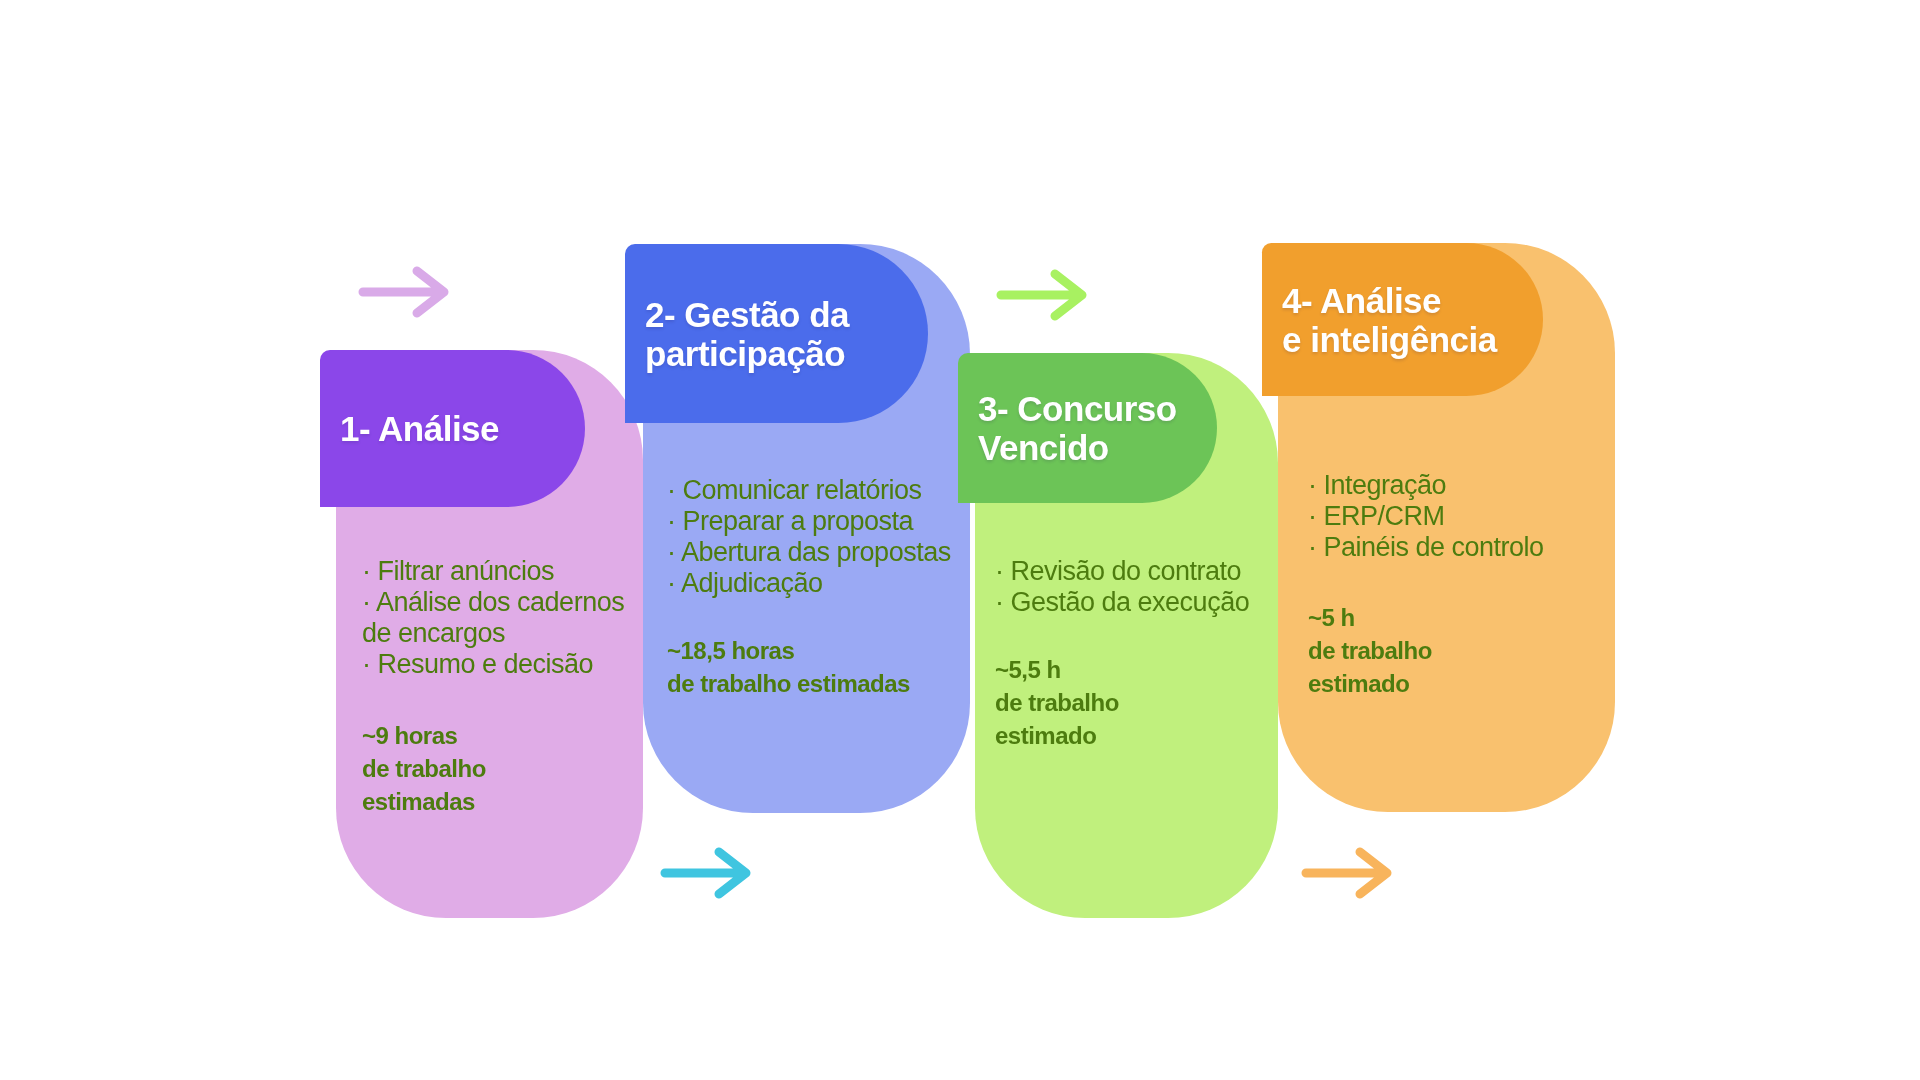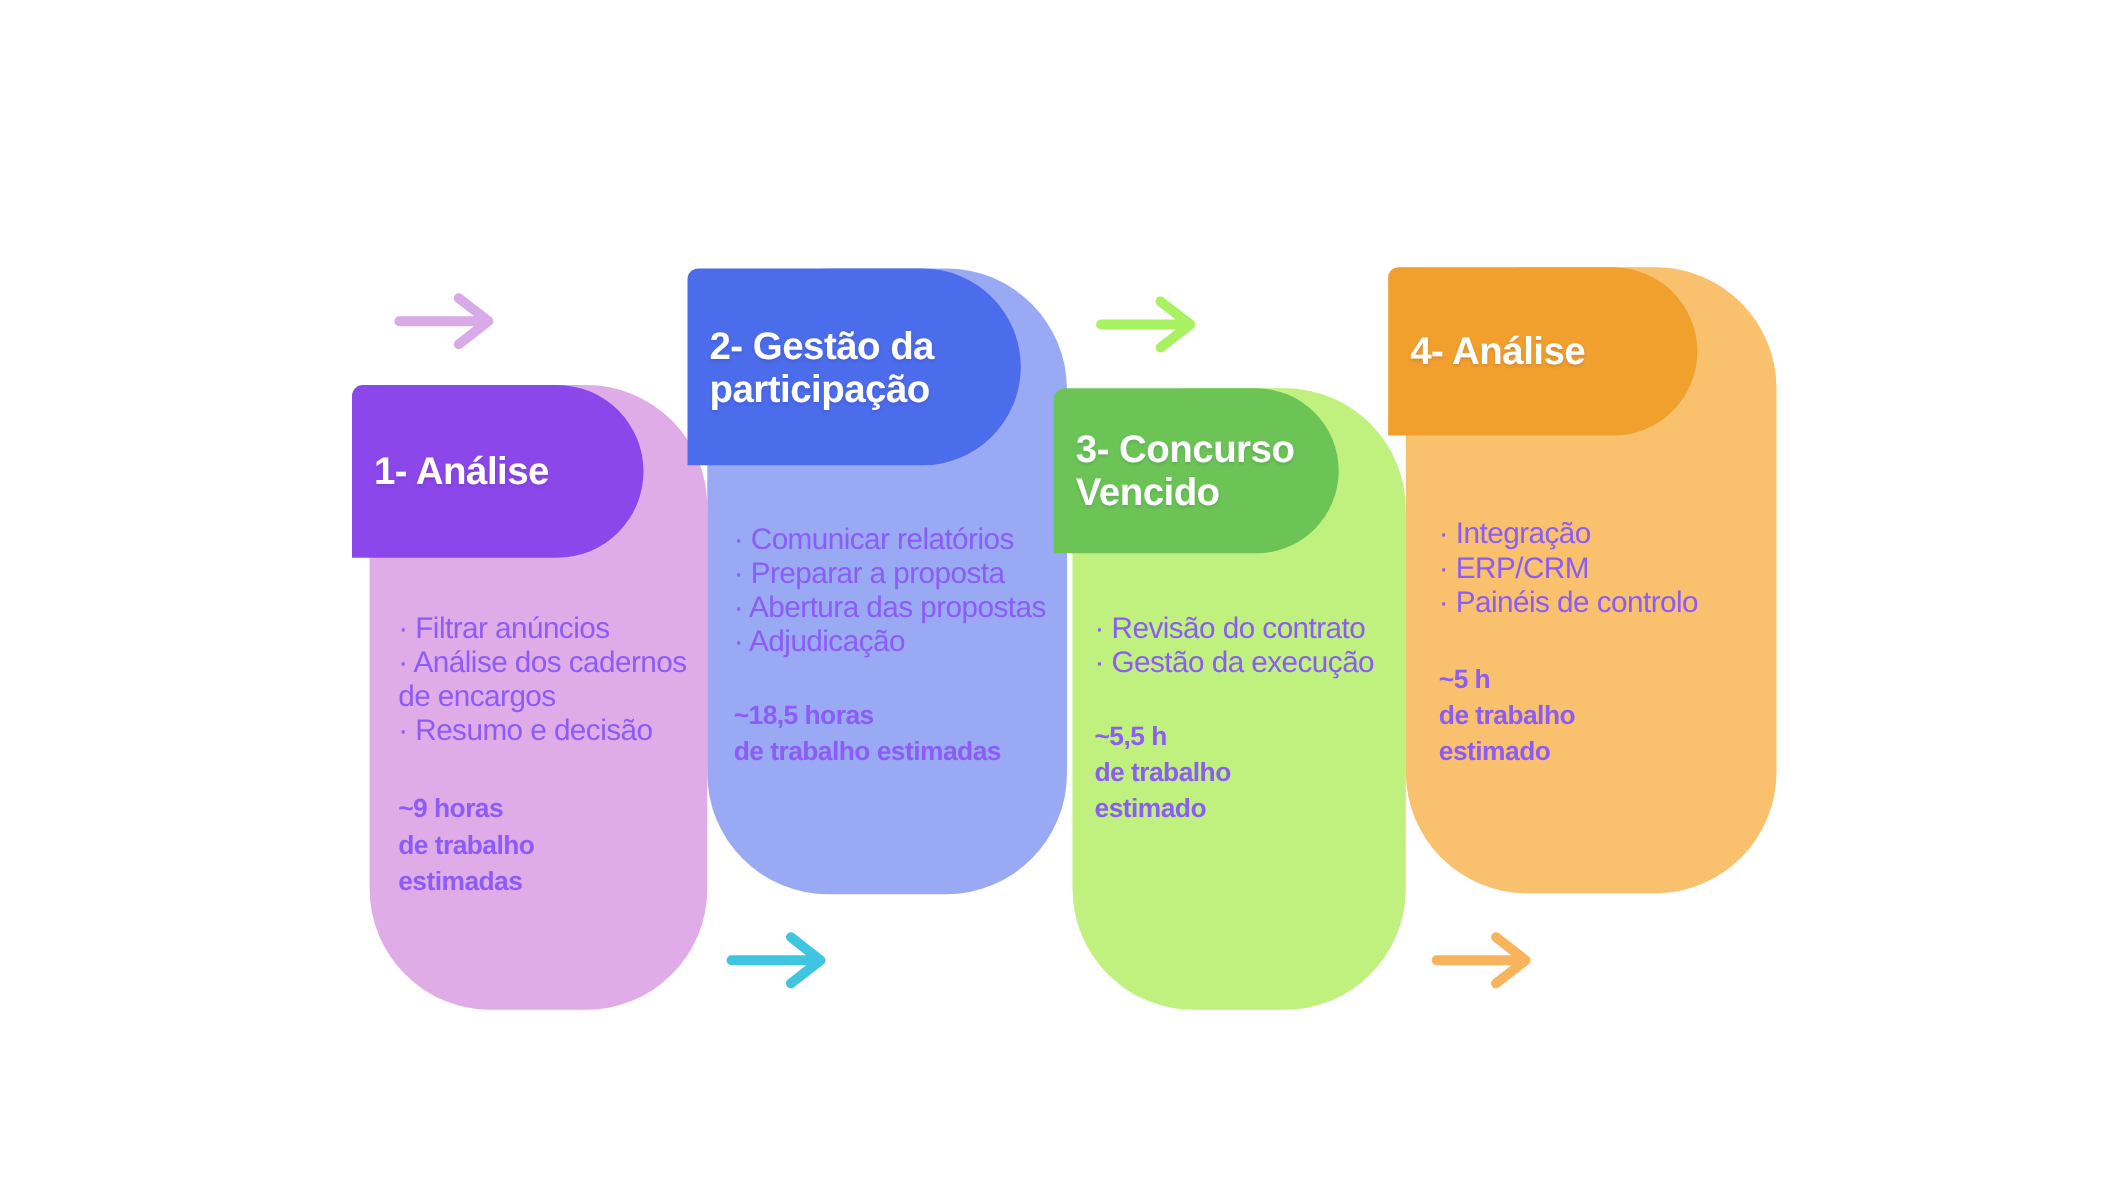--- a/index.html
+++ b/index.html
@@ -29,21 +29,21 @@
     font-size:35px;
     font-weight:700;
     line-height:39px;
     letter-spacing:-0.5px;
     white-space:nowrap;
     text-shadow:0 2px 3px rgba(40,30,90,0.15);
   }
   .text-block{
     position:absolute;
     z-index:3;
-    color:#8b5cf6;
+    color:#4d7c0f;
   }
   .list-line{
     font-size:27px;
     line-height:31px;
     letter-spacing:-0.5px;
     white-space:nowrap;
   }
   .hours-line{
     font-size:24px;
     line-height:33px;
@@ -127,20 +127,21 @@
   </div>
   <div class="text-block c3-hours">
     <div class="hours-line">~5,5 h</div>
     <div class="hours-line">de trabalho</div>
     <div class="hours-line">estimado</div>
   </div>
 
   <div class="card-body c4-body" style="background-color: rgb(249, 193, 110);"></div>
   <div class="card-header c4-header" style="background-color: rgb(241, 159, 45);">
     <div class="title-line">4- Análise</div>
+    <div class="title-line">e inteligência</div>
   </div>
   <div class="text-block c4-list">
     <div class="list-line">· Integração</div>
     <div class="list-line">· ERP/CRM</div>
     <div class="list-line">· Painéis de controlo</div>
   </div>
   <div class="text-block c4-hours">
     <div class="hours-line">~5 h</div>
     <div class="hours-line">de trabalho</div>
     <div class="hours-line">estimado</div>

